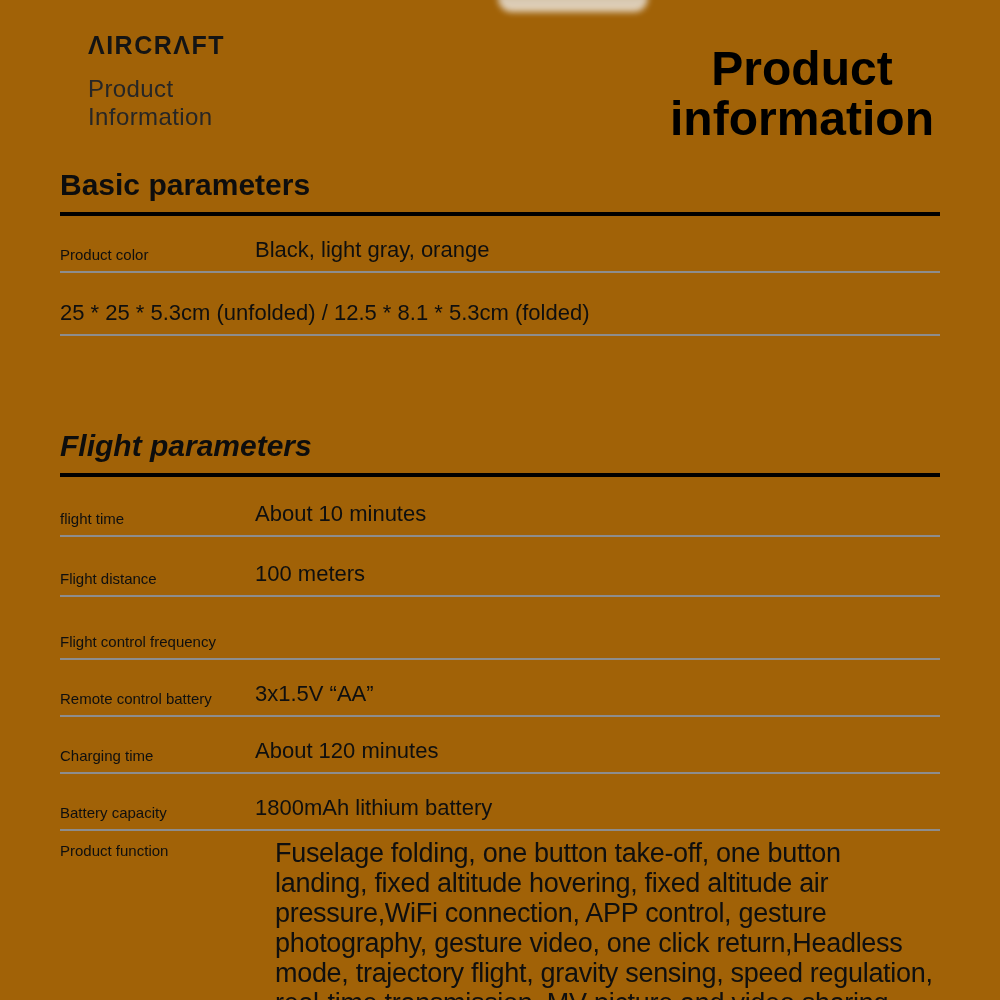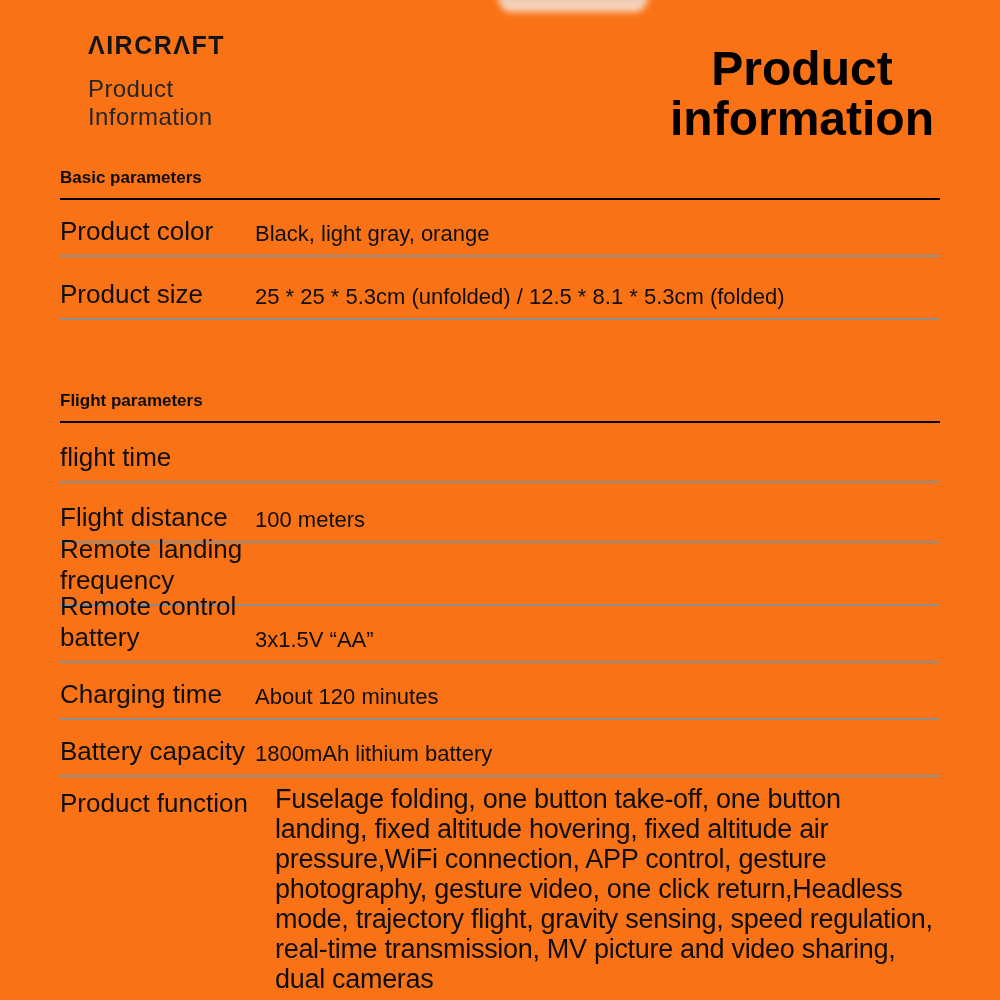--- a/index.html
+++ b/index.html
@@ -1,19 +1,19 @@
 <!DOCTYPE html>
 <html><head>
 <meta charset="utf-8">
 <style>
   html,body{margin:0;padding:0;background:#ffffff;}
   .sheet{
     position:relative;
     width:1000px;height:1000px;
-    background:#f97316;
+    background:#a16207;
     font-family:"Liberation Sans", sans-serif;
     color:#0f0f0f;
     overflow:hidden;
   }
   
   .top-artifact{
     position:absolute;left:498px;top:-6px;width:150px;height:18px;
     background:linear-gradient(#e3e3e3,#fbfbfb);
     border-radius:0 0 14px 14px;
     filter:blur(3px);
@@ -31,38 +31,39 @@
   .big-title{
     position:absolute;top:44px;right:66px;margin:0;
     font-size:48px;line-height:50px;font-weight:700;
     text-align:center;color:#000;
   }
   .big-title span{display:block;}
   .spec{
     position:absolute;left:60px;top:160px;width:880px;
   }
   .section-heading{
-    font-size:17px;font-weight:700;color:#0d0d0d;
+    font-size:30px;font-weight:700;color:#0d0d0d;
     padding:8px 0 10px 0;
-    border-bottom:2px solid #000000;
+    border-bottom:4px solid #000000;
   }
   .section-heading.second{
-    padding-top:71px;
+    padding-top:93px;
+    font-style:italic;
   }
   .row{
     display:flex;align-items:flex-end;
     box-sizing:border-box;
     padding-bottom:8px;
     border-bottom:2px solid #8d8d8d;
   }
   .h57{height:57px;}
   .h60{height:60px;}
   .h63{height:63px;}
   .row .label{
-    flex:none;width:195px;font-size:26px;color:#0f0f0f;
+    flex:none;width:195px;font-size:15px;color:#0f0f0f;
   }
   .row .value{
     flex:1;text-align:left;font-size:22px;color:#0f0f0f;
   }
   .function-row{
     display:flex;align-items:flex-start;
     border-bottom:none;
     padding-top:7px;padding-bottom:0;height:auto;
   }
   .function-row .label{width:215px;padding-top:4px;}
@@ -93,37 +94,37 @@
   <div class="spec">
 
     <div class="section-heading">Basic parameters</div>
 
     <div class="row h57">
       <div class="label">Product color</div>
       <div class="value">Black, light gray, orange</div>
     </div>
 
     <div class="row h63">
-      <div class="label">Product size</div>
       <div class="value">25 * 25 * 5.3cm (unfolded) / 12.5 * 8.1 * 5.3cm (folded)</div>
     </div>
 
     <div class="section-heading second">Flight parameters</div>
 
     <div class="row h60">
       <div class="label">flight time</div>
+      <div class="value">About 10 minutes</div>
     </div>
 
     <div class="row h60">
       <div class="label">Flight distance</div>
       <div class="value">100 meters</div>
     </div>
 
     <div class="row h63">
-      <div class="label">Remote landing frequency</div>
+      <div class="label">Flight control frequency</div>
     </div>
 
     <div class="row h57">
       <div class="label">Remote control battery</div>
       <div class="value">3x1.5V “AA”</div>
     </div>
 
     <div class="row h57">
       <div class="label">Charging time</div>
       <div class="value">About 120 minutes</div>

